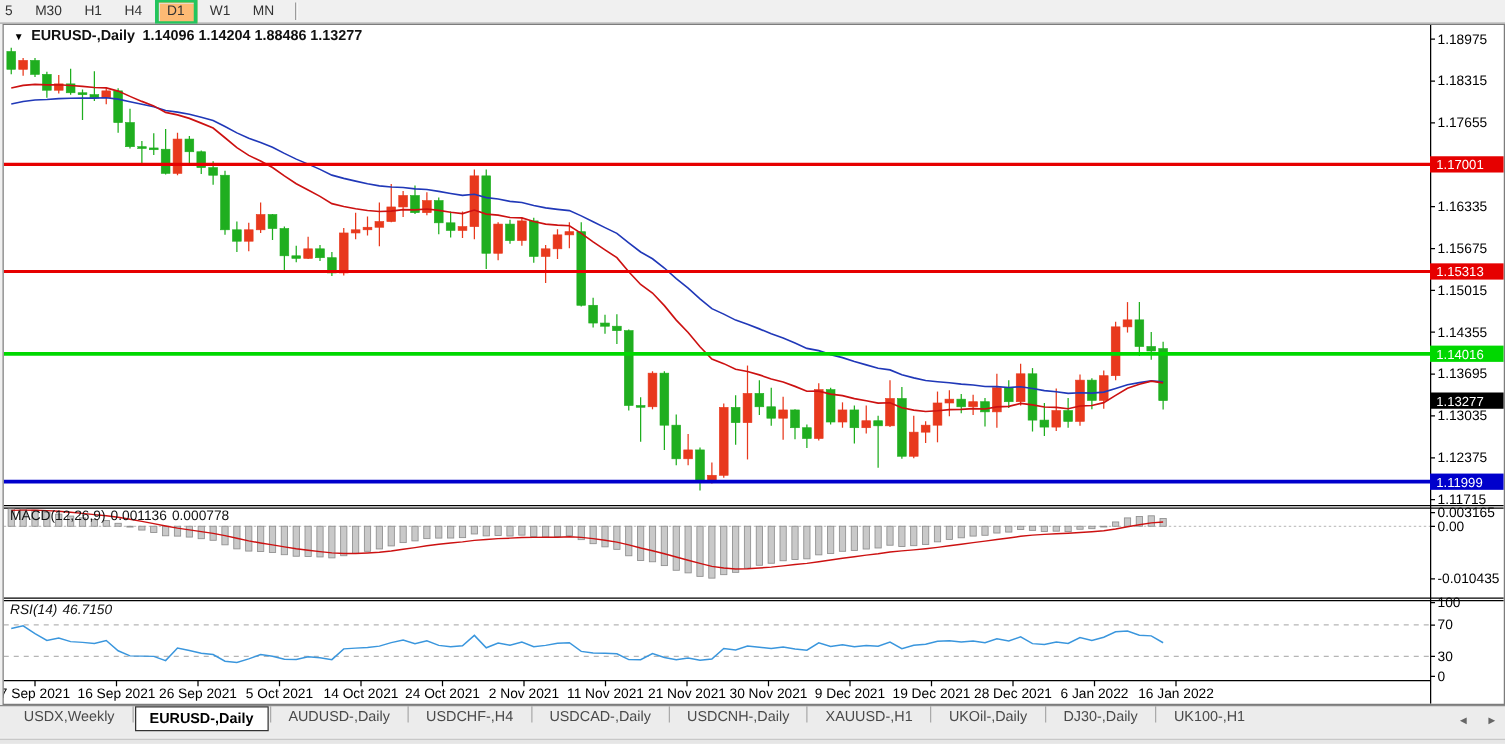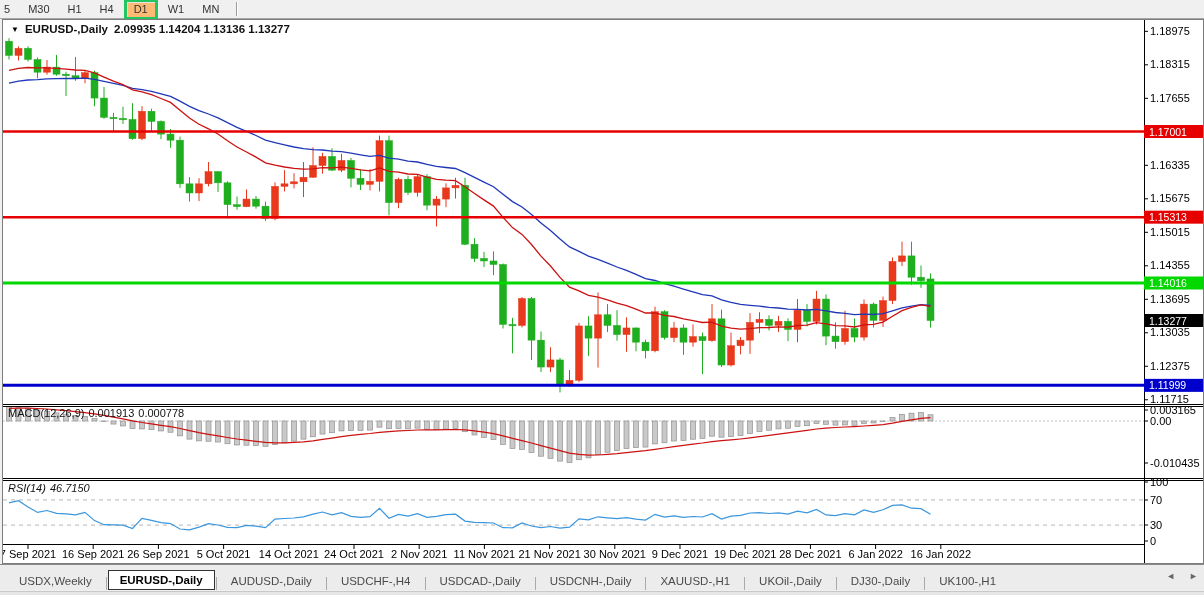--- a/index.html
+++ b/index.html
@@ -19,21 +19,21 @@
   svg text{font-family:"Liberation Sans",sans-serif;}
   #chart-title{position:absolute;left:8px;top:3px;font-size:11.5px;font-weight:600;color:#111;
       display:flex;gap:6px;align-items:center;white-space:nowrap;}
   #chart-title .tri{font-size:8px;color:#000;}
   .pane-label{position:absolute;left:5px;font-size:11px;color:#111;white-space:nowrap;}
   #macd-label{top:387px;}
   #rsi-label{top:462px;font-style:italic;}
   .pane-label span{margin-right:4px;text-align:center;}
   
   #tab-bar{position:absolute;left:0;top:564px;width:1204px;height:26px;background:#ececec;
-      border-top:1px solid #8a8a8a;display:flex;align-items:flex-end;padding-left:6px;box-sizing:border-box;}
+      border-top:1px solid #8a8a8a;display:flex;align-items:flex-start;padding-left:6px;box-sizing:border-box;}
   .chart-tab{font-size:11.5px;color:#4a4a4a;padding:3px 13px;white-space:nowrap;cursor:default;}
   .chart-tab.active{background:#fff;border:1px solid #333;color:#000;font-weight:600;padding:3px 11px;}
   .tab-sep{width:0;height:13px;border-left:1px solid #aaa;margin:0 1px;}
   #tab-arrows{position:absolute;right:6px;top:570px;display:flex;gap:14px;}
   #tab-arrows span{font-size:9px;color:#666;line-height:12px;cursor:default;}
   
   #status-strip{position:absolute;left:0;top:591px;width:1204px;height:4px;background:#e6e6e6;
       border-top:1px solid #c8c8c8;}
 </style>
 </head>
@@ -459,24 +459,24 @@
         <text x="807.4000000000001" y="538" font-size="11" fill="#000" text-anchor="middle">28 Dec 2021</text>
         <line x1="872.6" y1="524.5" x2="872.6" y2="529" stroke="#000" stroke-width="1"></line>
         <text x="872.6" y="538" font-size="11" fill="#000" text-anchor="middle">6 Jan 2022</text>
         <line x1="937.8000000000001" y1="524.5" x2="937.8000000000001" y2="529" stroke="#000" stroke-width="1"></line>
         <text x="937.8000000000001" y="538" font-size="11" fill="#000" text-anchor="middle">16 Jan 2022</text>
       </g>
     </svg>
   <div id="chart-title">
     <span class="tri">▼</span>
     <span>EURUSD-,Daily</span>
-    <span>2.09935 1.14204 1.13136 1.13277</span>
+    <span>1.14096 1.14204 1.88486 1.13277</span>
   </div>
   <div id="macd-label" class="pane-label">
-    <span>MACD(12,26,9)</span><span>0.001913</span><span>0.000778</span>
+    <span>MACD(12,26,9)</span><span>0.001136</span><span>0.000778</span>
   </div>
   <div id="rsi-label" class="pane-label">
     <span>RSI(14)</span><span>46.7150</span>
   </div>
 </div>
 
 <div id="tab-bar">
     <div class="chart-tab">USDX,Weekly</div>
     <div class="tab-sep"></div>
     <div class="chart-tab active">EURUSD-,Daily</div>

